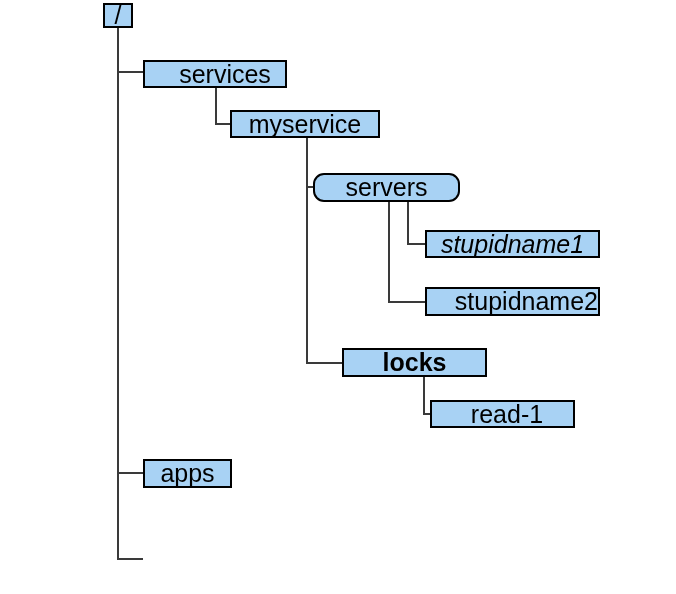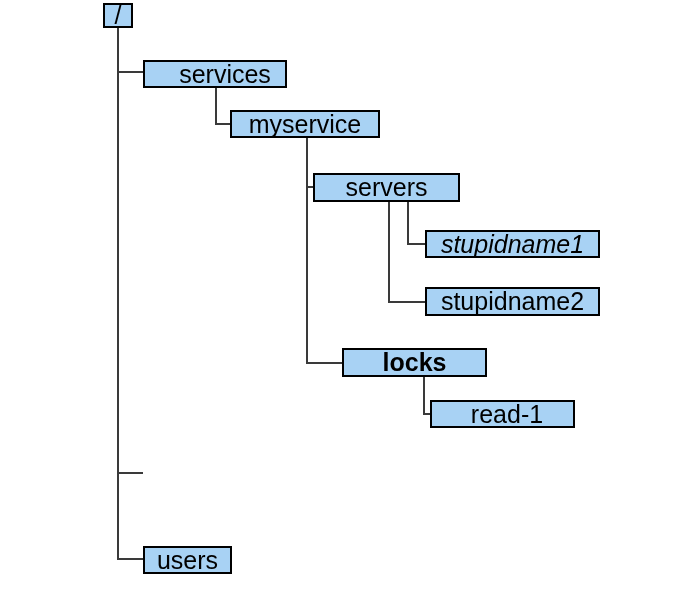--- a/index.html
+++ b/index.html
@@ -48,32 +48,32 @@
 
   <div class="node" style="left:103px; top:3px;   width:30px;  height:25px;">
     <span>/</span>
   </div>
   <div class="node" style="left:143px; top:60px;  width:144px; height:28px;padding-left:20px;">
     <span>services</span>
   </div>
   <div class="node" style="left:230px; top:110px; width:150px; height:28px;align-items:center;">
     <span>myservice</span>
   </div>
-  <div class="node" style="left:313px; top:173px; width:147px; height:29px;">
+  <div class="node" style="left:313px; top:173px; width:147px; height:29px;border-radius:11px;">
     <span>servers</span>
   </div>
   <div class="node" style="left:425px; top:230px; width:175px; height:28px;font-style:italic;">
     <span>stupidname1</span>
   </div>
-  <div class="node" style="left:425px; top:287px; width:175px; height:29px;">
+  <div class="node" style="left:425px; top:287px; width:175px; height:29px;justify-content:flex-end;">
     <span>stupidname2</span>
   </div>
   <div class="node" style="left:342px; top:348px; width:145px; height:29px;font-weight:bold;">
     <span>locks</span>
   </div>
   <div class="node" style="left:430px; top:400px; width:145px; height:28px;padding-left:9px;">
     <span>read-1</span>
   </div>
-  <div class="node" style="left:143px; top:546px; width:89px;  height:28px;">
-    <span>users</span>
+  <div class="node" style="left:143px; top:459px; width:89px;  height:29px;">
+    <span>apps</span>
   </div>
 
 </div>
 
 </body></html>

